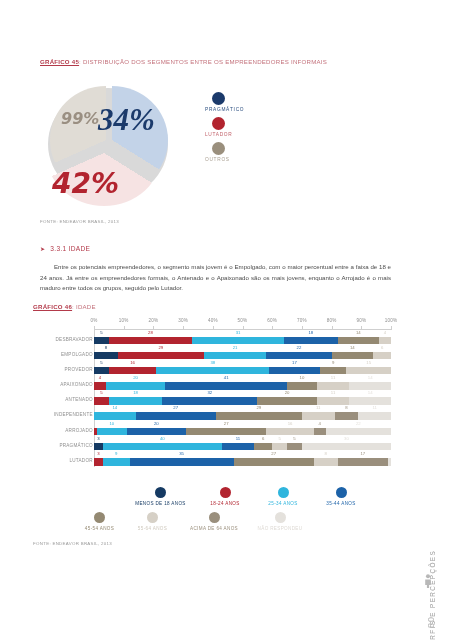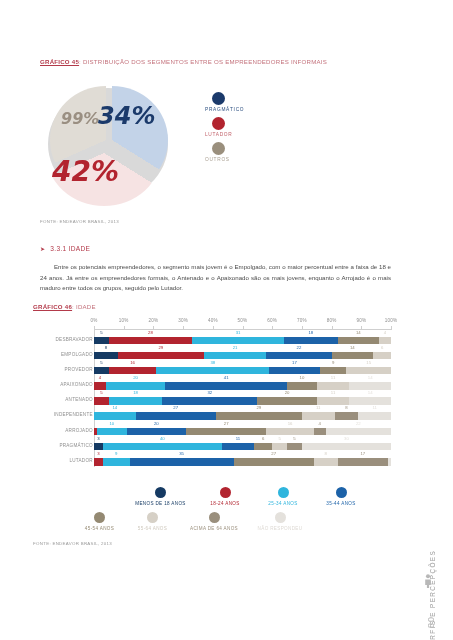--- a/index.html
+++ b/index.html
@@ -65,23 +65,23 @@
     border-radius: 50%;
     background: conic-gradient(from 0deg, transparent 0deg 122deg, #f6e3e3 122deg 246deg, transparent 246deg 360deg);
   }
   .pie-label {
     position: absolute;
     font-family: "DejaVu Sans", sans-serif;
     font-weight: bold;
     font-style: italic;
     line-height: 1;
   }
-  .pl-34 { left: 58px; top: 22px; font-size: 24px; color: #1b3a6b; }
+  .pl-34 { left: 58px; top: 22px; font-size: 31px; color: #1b3a6b; font-family: Liberation Serif, serif; }
   .pl-24 { left: 21px; top: 29px; font-size: 16px; color: #9a8f82; }
-  .pl-42 { left: 12px; top: 76px; font-size: 28px; color: #b2242f; }
+  .pl-42 { left: 12px; top: 88px; font-size: 28px; color: #b2242f; }
 
   
   #pie-legend { position: absolute; left: 205px; top: 92px; width: 110px; }
   .pleg-item { text-align: left; margin-bottom: 5px; }
   .pleg-dot { width: 13px; height: 13px; border-radius: 50%; display: block; margin-left: 7px; }
   .pleg-label {
     font-size: 4.8px; letter-spacing: 0.7px; margin-top: 2px;
     display: block;
   }
 

